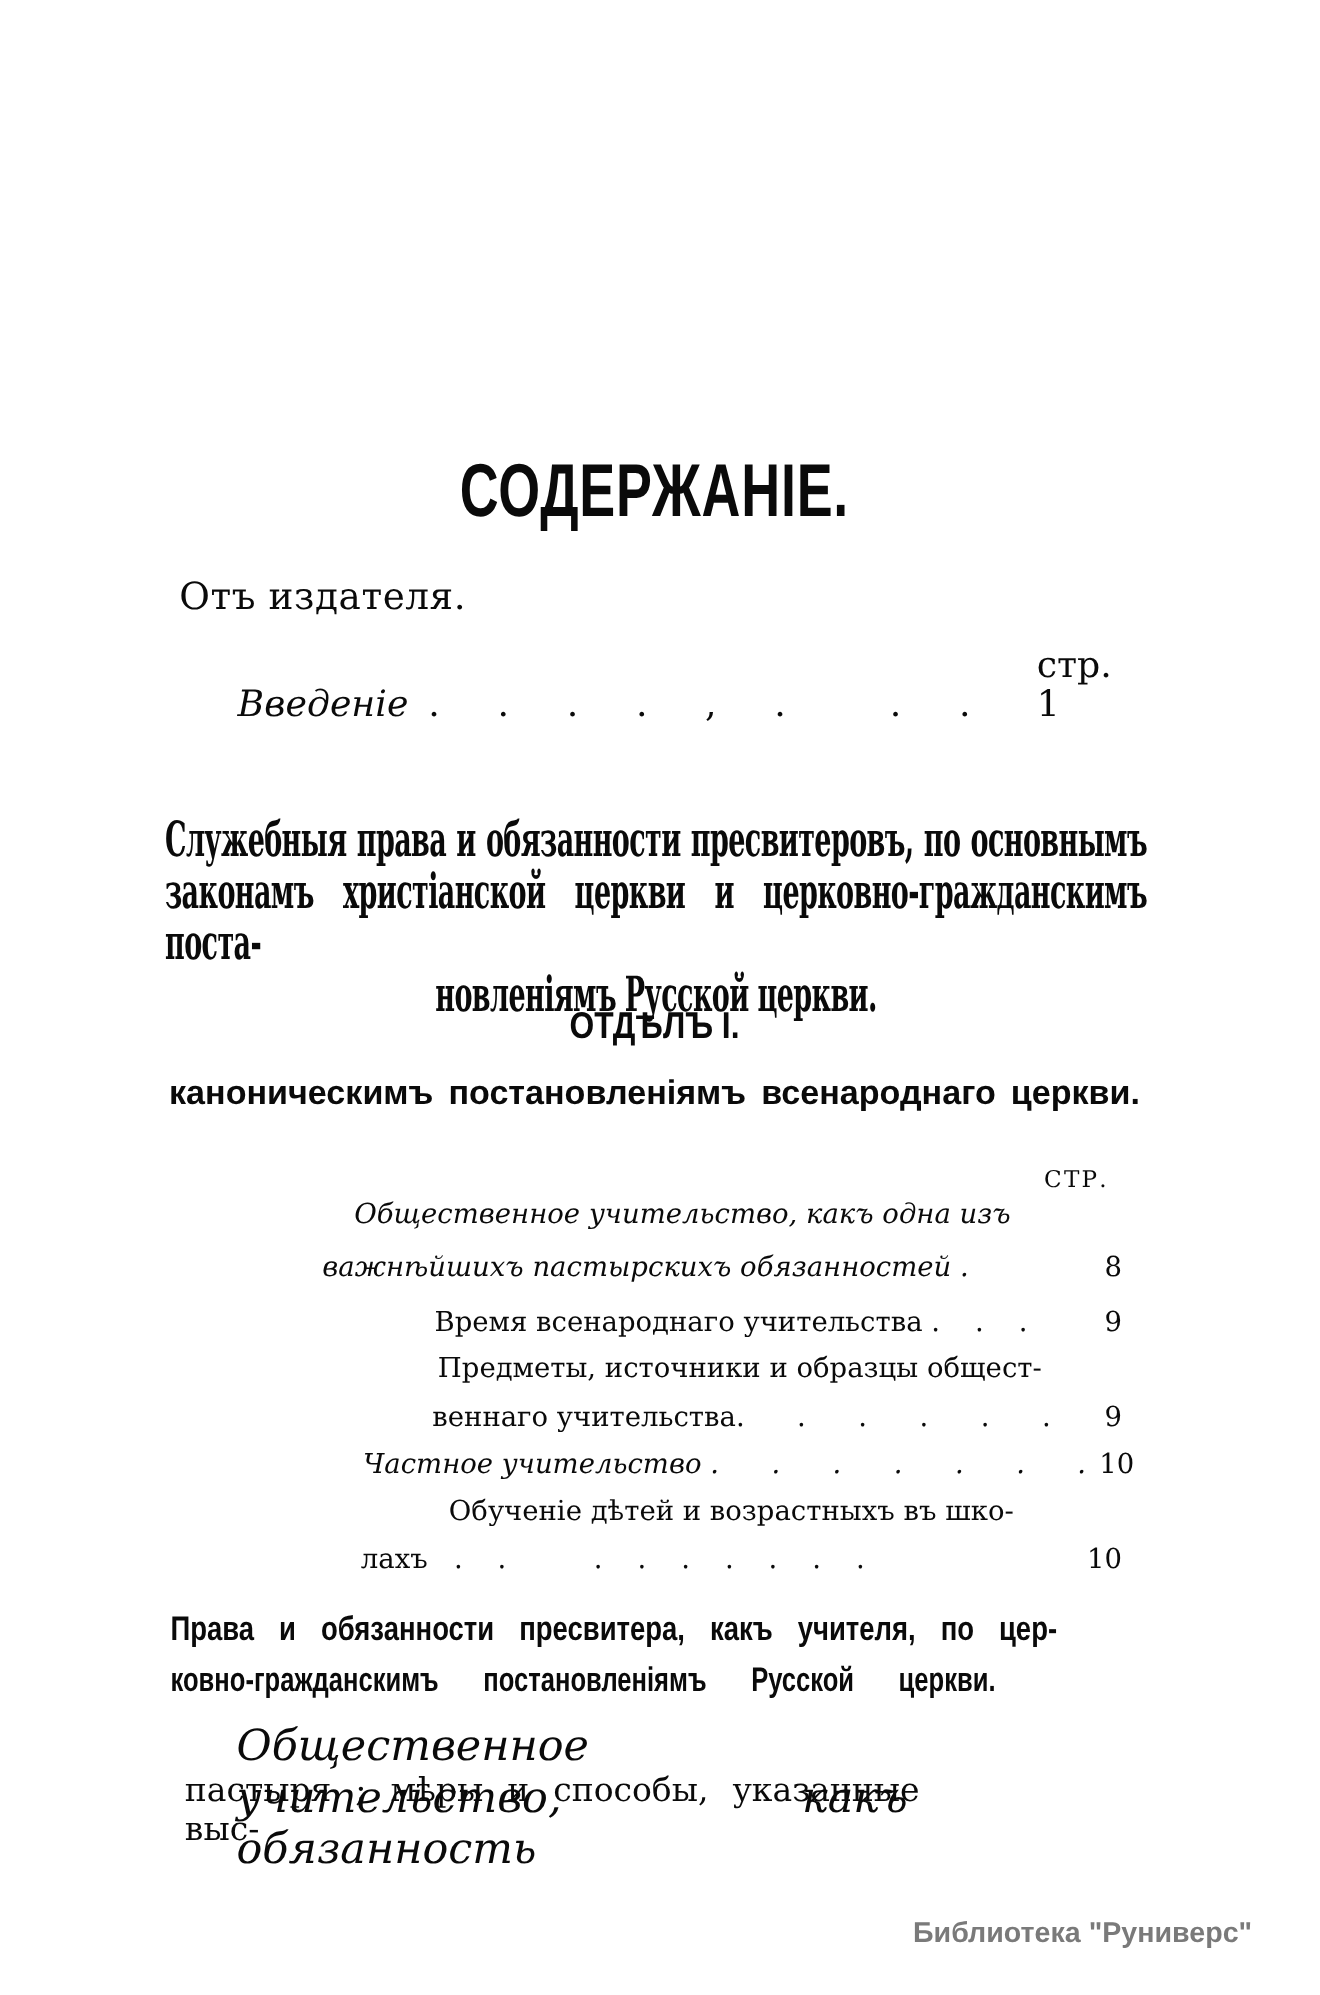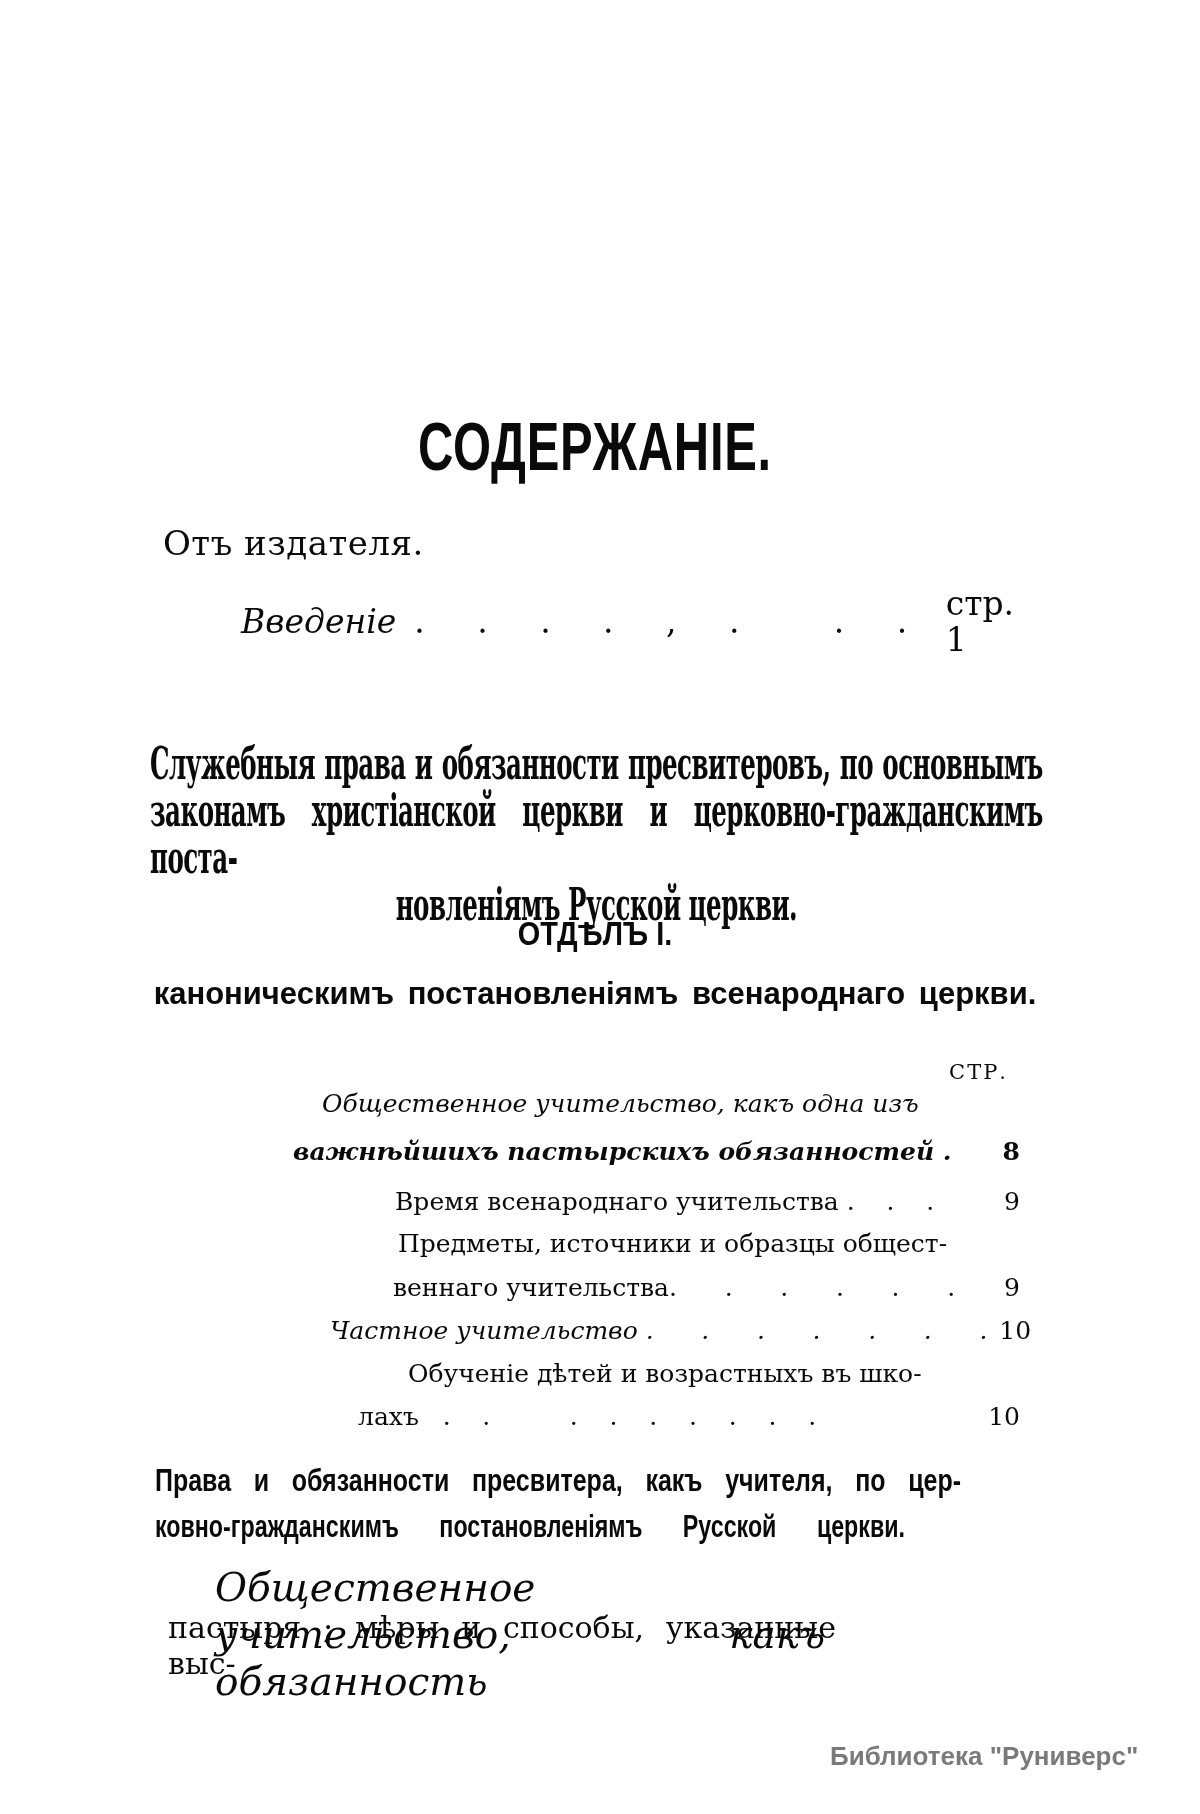--- a/index.html
+++ b/index.html
@@ -23,22 +23,22 @@
     font-weight: bold; font-size: 68px; line-height: 1;
     text-align: center; letter-spacing: 1px;
     transform: scaleX(0.72); transform-origin: 50% 50%;
   }
   .from-publisher {
     left: 163px; top: 525px;
     font-size: 34px; line-height: 1.1; letter-spacing: 0.5px;
   }
   .intro-row {
     left: 216px; right: 178px; top: 586px;
-    display: flex; align-items: center;
-    font-size: 33px; line-height: 1.1; margin-left: 25px;
+    display: flex; align-items: flex-end;
+    font-size: 33px; line-height: 1.1;
   }
   .intro-row .dots { margin-left: 18px; flex: 0 1 auto; overflow: hidden; }
   .intro-row .pg   { margin-left: auto; padding-left: 10px; }
 
   .part-heading {
     left: 120px; right: 190px; top: 656px;
     font-size: 44px; line-height: 1.1; font-weight: bold;
     text-align: center; letter-spacing: 1px;
   }
   .part-subtitle {
@@ -133,21 +133,21 @@
   <div class="abs sec-subheading">
     <div>каноническимъ постановленіямъ всенароднаго церкви.</div>
   </div>
 
   <div class="abs page-col-label serif">СТР.</div>
 
   <div class="abs toc-row it" style="left:322px; top:1090px;">
     <span class="txt">Общественное учительство, какъ одна изъ</span>
     <span class="pg"></span>
   </div>
-  <div class="abs toc-row it" style="left:293px; top:1138px;font-weight:bold;">
+  <div class="abs toc-row it" style="left:293px; top:1138px;">
     <span class="txt">важнѣйшихъ пастырскихъ обязанностей .</span>
     <span class="pg">8</span>
   </div>
   <div class="abs toc-row" style="left:395px; top:1188px;">
     <span class="txt">Время всенароднаго учительства .    .    .</span>
     <span class="pg">9</span>
   </div>
   <div class="abs toc-row" style="left:398px; top:1230px;">
     <span class="txt">Предметы, источники и образцы общест-</span>
     <span class="pg"></span>
@@ -157,21 +157,21 @@
     <span class="pg">9</span>
   </div>
   <div class="abs toc-row it" style="left:330px; top:1317px;">
     <span class="txt">Частное учительство .      .      .      .      .      .      .</span>
     <span class="pg">10</span>
   </div>
   <div class="abs toc-row" style="left:408px; top:1360px;">
     <span class="txt">Обученіе дѣтей и возрастныхъ въ шко-</span>
     <span class="pg"></span>
   </div>
-  <div class="abs toc-row" style="left:358px; top:1403px;">
+  <div class="abs toc-row" style="left:328px; top:1403px;">
     <span class="txt">лахъ   .    .          .    .    .    .    .    .    .</span>
     <span class="pg">10</span>
   </div>
 
   <div class="abs sec2-line1">Права и обязанности пресвитера, какъ учителя, по цер-</div>
   <div class="abs sec2-line2">ковно-гражданскимъ постановленіямъ Русской церкви.</div>
 
   <div class="abs sec2-it1 serif">Общественное учительство, какъ обязанность</div>
   <div class="abs sec2-it2 serif">пастыря ; мѣры и способы, указанные выс-</div>
 

